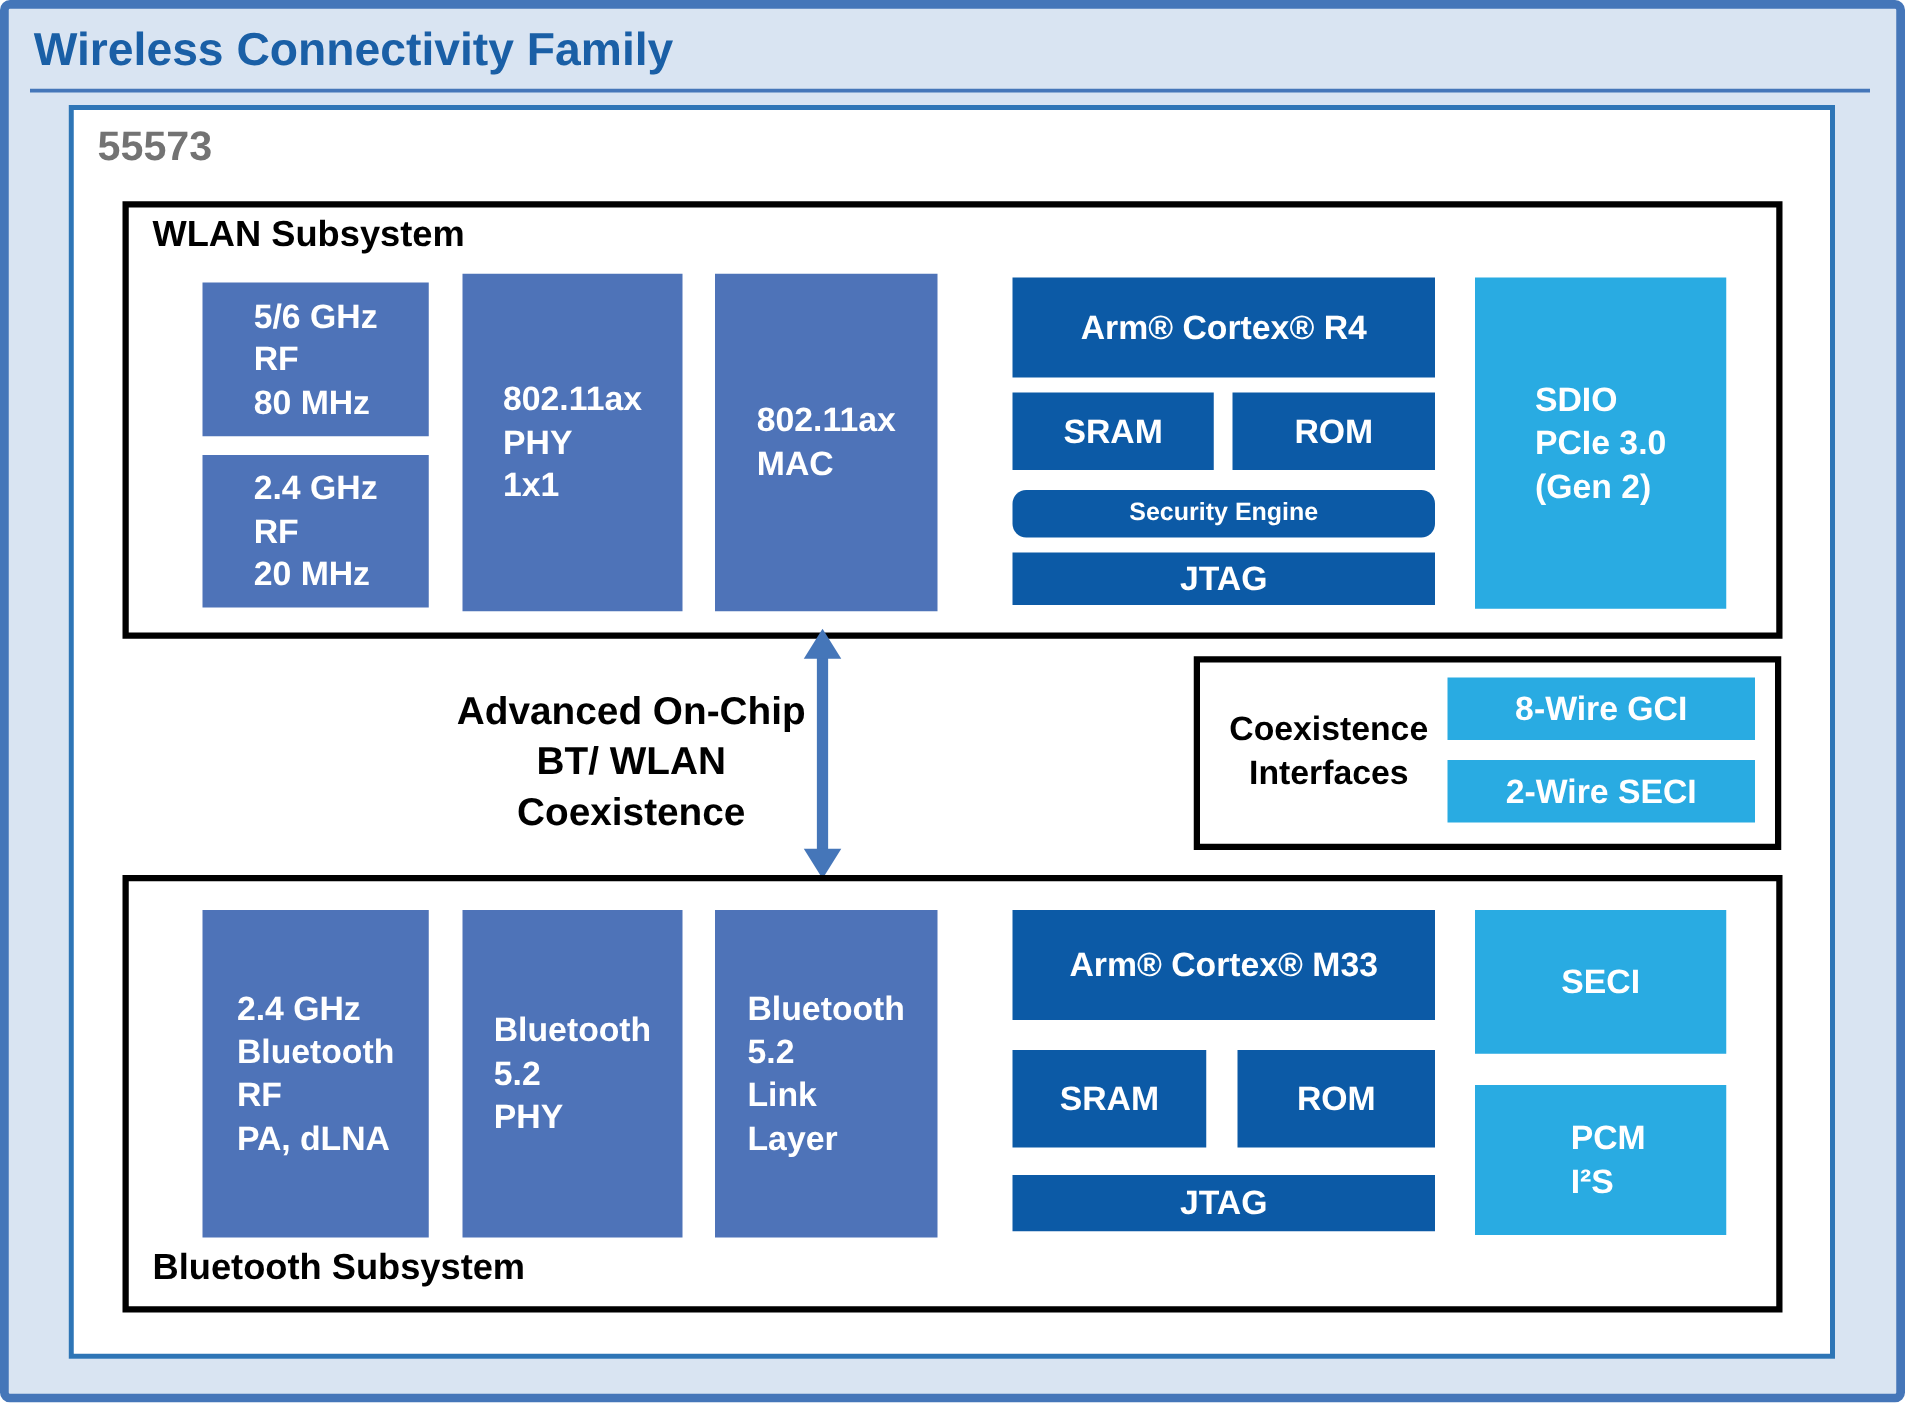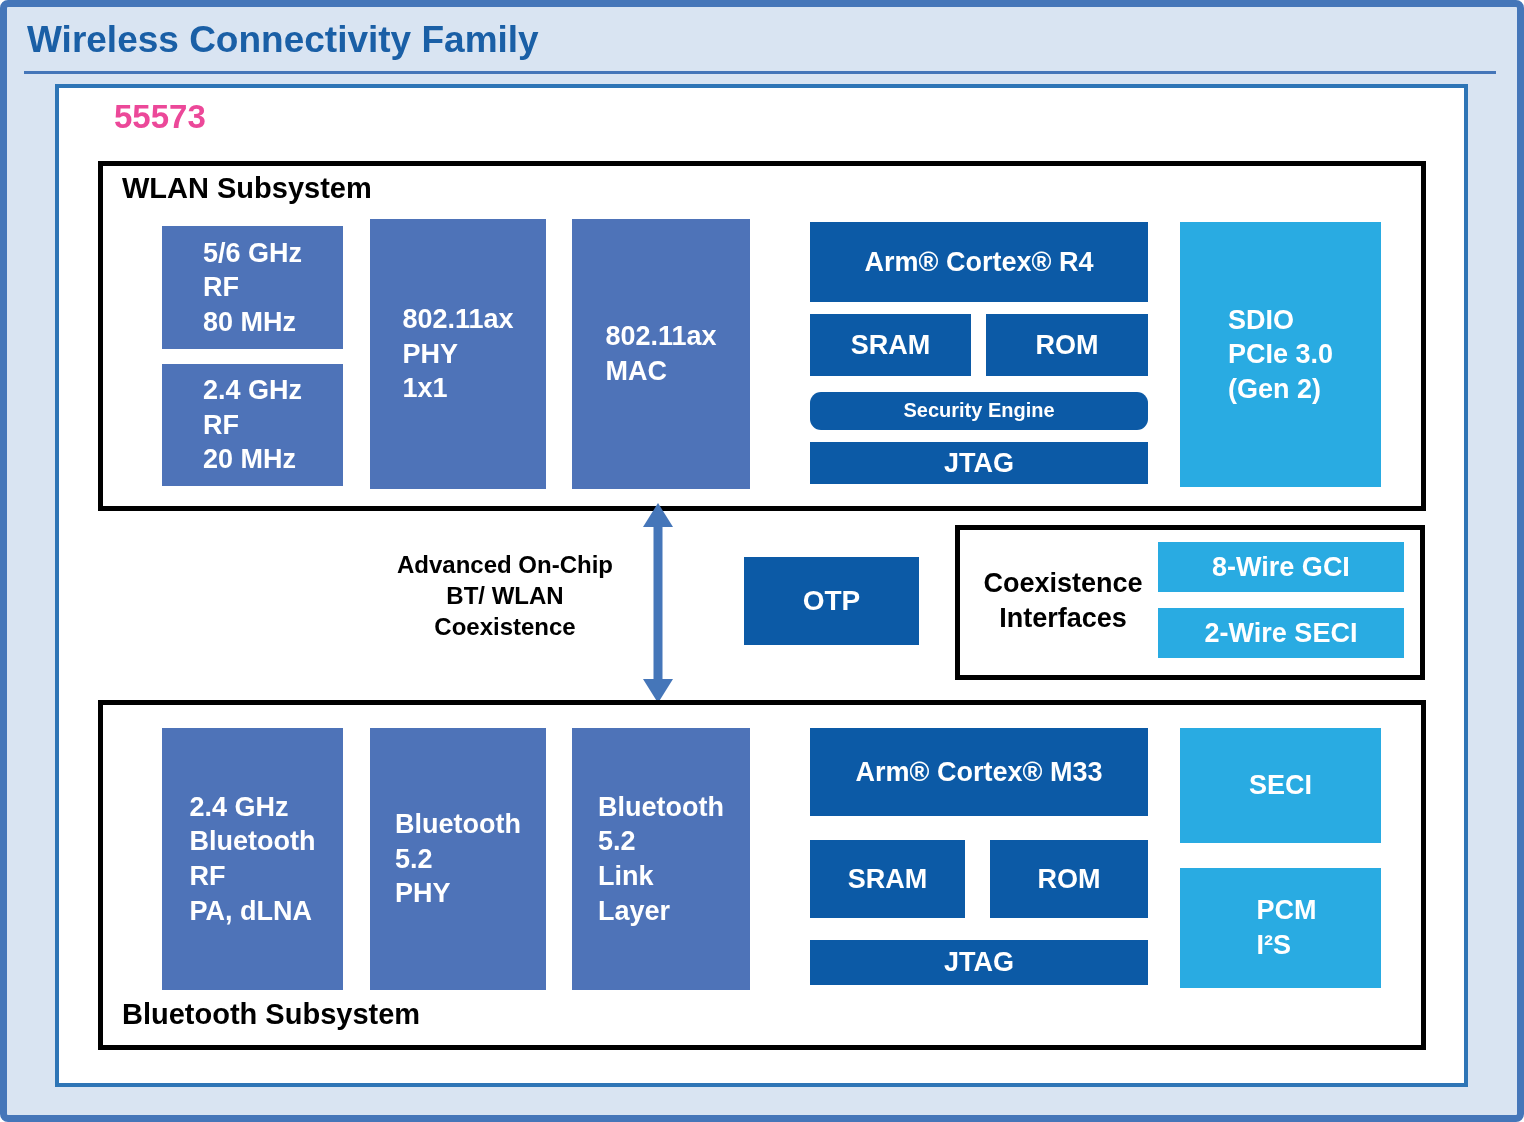--- a/index.html
+++ b/index.html
@@ -25,21 +25,21 @@
 
   .panel {
     position: absolute; left: 48px; top: 77px;
     width: 1413px; height: 1003px;
     background: #ffffff;
     border: 4px solid #2e75b6;
   }
 
   .chip-id {
     position: absolute; left: 19px; top: 10px;
-    font-size: 33px; font-weight: 700; color: #ec4899; margin-left: 36px;
+    font-size: 33px; font-weight: 700; color: #737373;
   }
 
   .subsys-box {
     position: absolute;
     border: 5px solid #000000;
     background: #ffffff;
   }
   .wlan-box { left: 39px; top: 73px; width: 1328px; height: 350px; }
   .bt-box   { left: 39px; top: 612px; width: 1328px; height: 350px; }
 
@@ -71,21 +71,21 @@
   .b-cpu-r4    { left: 707px; top: 56px;  width: 338px; height: 80px;  }
   .b-sram-w    { left: 707px; top: 148px; width: 161px; height: 62px;  }
   .b-rom-w     { left: 883px; top: 148px; width: 162px; height: 62px;  }
   .b-security  { left: 707px; top: 226px; width: 338px; height: 38px; font-size: 20px; border-radius: 11px; }
   .b-jtag-w    { left: 707px; top: 276px; width: 338px; height: 42px;  }
   .b-sdio      { left: 1077px; top: 56px; width: 201px; height: 265px; }
 
   
   .coex-note {
     position: absolute; left: 266px; top: 461px; width: 360px;
-    font-size: 24px; font-weight: 700; color: #000000;
+    font-size: 31px; font-weight: 700; color: #000000;
     text-align: center; white-space: pre-line; line-height: 1.3;
   }
   .arrow-svg { position: absolute; left: 581px; top: 415px; }
   .b-otp { left: 685px; top: 469px; width: 175px; height: 88px; font-size: 28px; }
 
   .coex-box {
     position: absolute; left: 896px; top: 437px;
     width: 470px; height: 155px;
     border: 5px solid #000000; background: #ffffff;
   }
@@ -149,21 +149,20 @@
     <div class="coex-note">Advanced On-Chip
 BT/ WLAN
 Coexistence</div>
 
     <svg class="arrow-svg" width="36" height="200" viewBox="0 0 36 200">
       <line x1="18" y1="16" x2="18" y2="184" stroke="#4576b9" stroke-width="9"></line>
       <polygon points="18,0 3,24 33,24" fill="#4576b9"></polygon>
       <polygon points="18,200 3,176 33,176" fill="#4576b9"></polygon>
     </svg>
 
-    <div class="blk dark b-otp">OTP</div>
 
     <div class="coex-box">
       <div class="coex-label">Coexistence
 Interfaces</div>
       <div class="blk cyan b-gci">8-Wire GCI</div>
       <div class="blk cyan b-seci">2-Wire SECI</div>
     </div>
 
     <div class="subsys-box bt-box">
       <div class="subsys-label bt-label">Bluetooth Subsystem</div>

